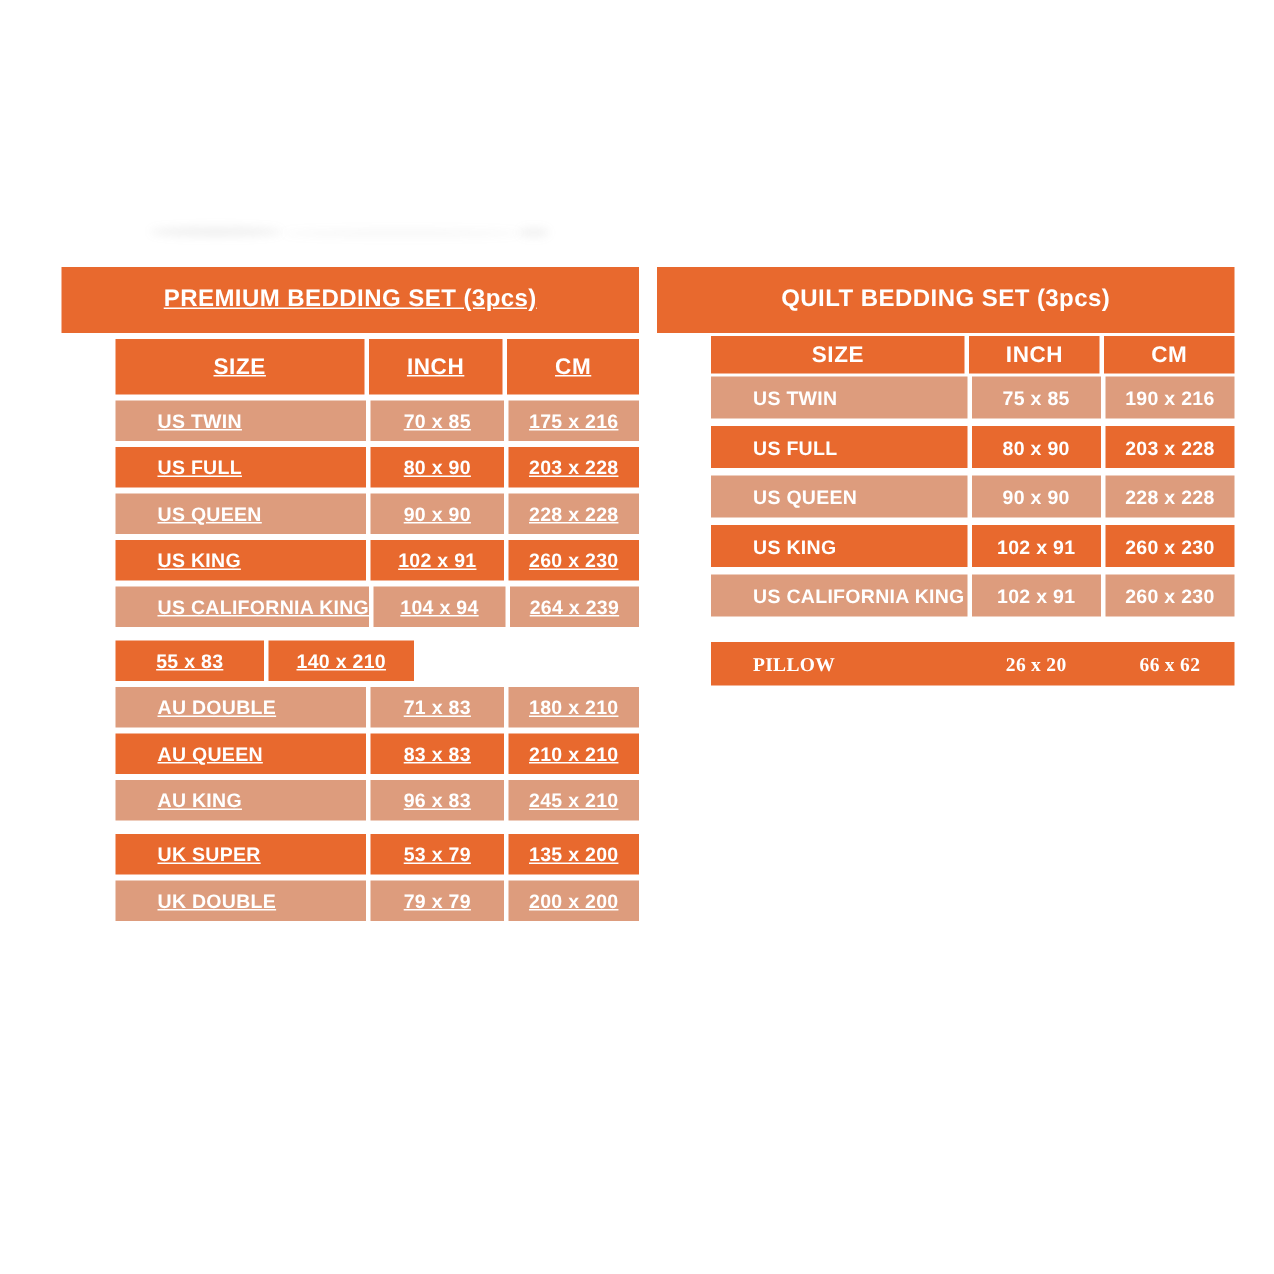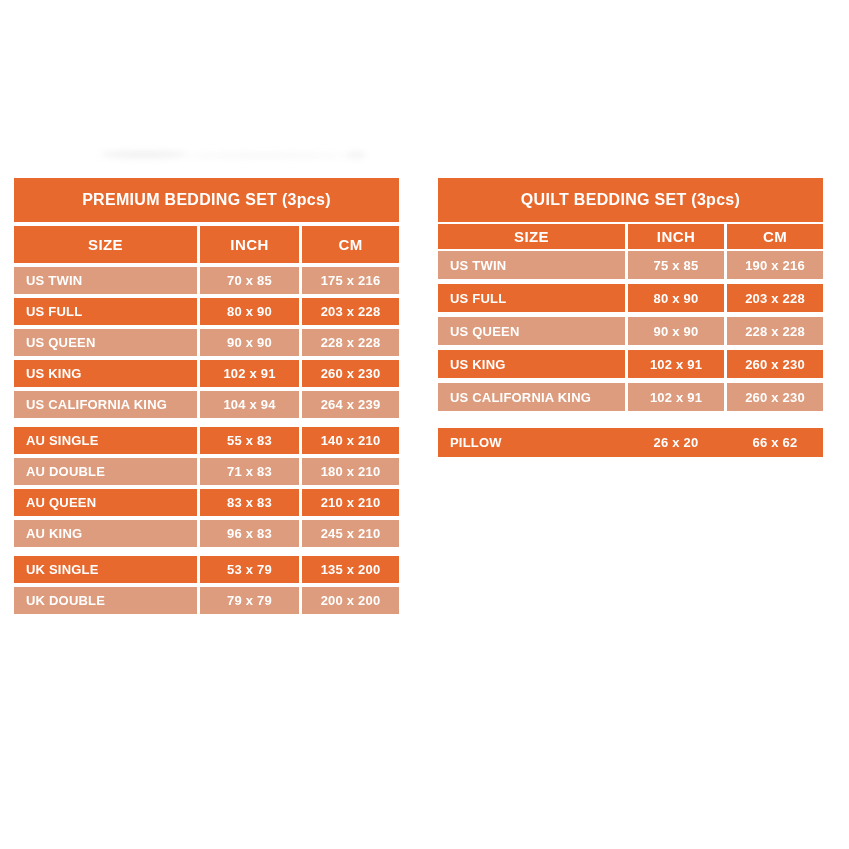--- a/index.html
+++ b/index.html
@@ -8,41 +8,41 @@
     width: 849px;
     height: 849px;
     background: #ffffff;
     overflow: hidden;
     font-family: "Liberation Sans", sans-serif;
     font-weight: bold;
     color: #ffffff;
     -webkit-font-smoothing: antialiased;
   }
   .size-table { position: absolute; top: 178px; width: 385px; }
-  #premium-table { left: 14px; }
+  #premium-table { left: 41px; text-decoration: underline; }
   #quilt-table  { left: 438px; }
 
   .title-bar {
     height: 44px;
     line-height: 44px;
     text-align: center;
     background: #E8692E;
     font-size: 16px;
     letter-spacing: 0.3px;
   }
 
-  .row { display: flex; gap: 3px; }
+  .row { display: flex; gap: 3px; margin-left: 36px; }
   .cell {
     display: flex;
     align-items: center;
     justify-content: center;
     box-sizing: border-box;
     white-space: nowrap;
   }
-  .cell.c-size { justify-content: flex-start; padding-left: 12px; }
+  .cell.c-size { justify-content: flex-start; padding-left: 28px; }
 
   
   #premium-table .c-size { width: 183px; }
   #premium-table .c-inch { width: 99px;  }
   #premium-table .c-cm   { width: 97px;  }
   #quilt-table   .c-size { width: 187px; }
   #quilt-table   .c-inch { width: 96px;  }
   #quilt-table   .c-cm   { width: 96px;  }
 
   
@@ -59,21 +59,21 @@
   .section-gap { margin-top: 9px; }
 
   
   .pillow-row {
     height: 29px;
     margin-top: 17px;
     background: #E8692E;
     font-size: 13px;
     letter-spacing: 0.2px;
   }
-  .pillow-row .cell { background: transparent; }
+  .pillow-row .cell { background: transparent; font-family: Liberation Serif, serif; }
 
   
   .smudge {
     position: absolute;
     background: rgba(120, 120, 120, 0.10);
     filter: blur(3px);
     border-radius: 50%;
   }
   .smudge-1 { left: 100px; top: 151px; width: 88px;  height: 7px; }
   .smudge-2 { left: 188px; top: 153px; width: 160px; height: 5px; background: rgba(120,120,120,0.06); }
@@ -117,42 +117,41 @@
       <div class="cell c-inch">102 x 91</div>
       <div class="cell c-cm">260 x 230</div>
     </div>
     <div class="row data-row light">
       <div class="cell c-size">US CALIFORNIA KING</div>
       <div class="cell c-inch">104 x 94</div>
       <div class="cell c-cm">264 x 239</div>
     </div>
 
     <div class="row data-row dark section-gap">
-      <div class="cell c-size">AU SINGLE</div>
       <div class="cell c-inch">55 x 83</div>
       <div class="cell c-cm">140 x 210</div>
     </div>
     <div class="row data-row light">
       <div class="cell c-size">AU DOUBLE</div>
       <div class="cell c-inch">71 x 83</div>
       <div class="cell c-cm">180 x 210</div>
     </div>
     <div class="row data-row dark">
       <div class="cell c-size">AU QUEEN</div>
       <div class="cell c-inch">83 x 83</div>
       <div class="cell c-cm">210 x 210</div>
     </div>
     <div class="row data-row light">
       <div class="cell c-size">AU KING</div>
       <div class="cell c-inch">96 x 83</div>
       <div class="cell c-cm">245 x 210</div>
     </div>
 
     <div class="row data-row dark section-gap">
-      <div class="cell c-size">UK SINGLE</div>
+      <div class="cell c-size">UK SUPER</div>
       <div class="cell c-inch">53 x 79</div>
       <div class="cell c-cm">135 x 200</div>
     </div>
     <div class="row data-row light">
       <div class="cell c-size">UK DOUBLE</div>
       <div class="cell c-inch">79 x 79</div>
       <div class="cell c-cm">200 x 200</div>
     </div>
   </div>
 

